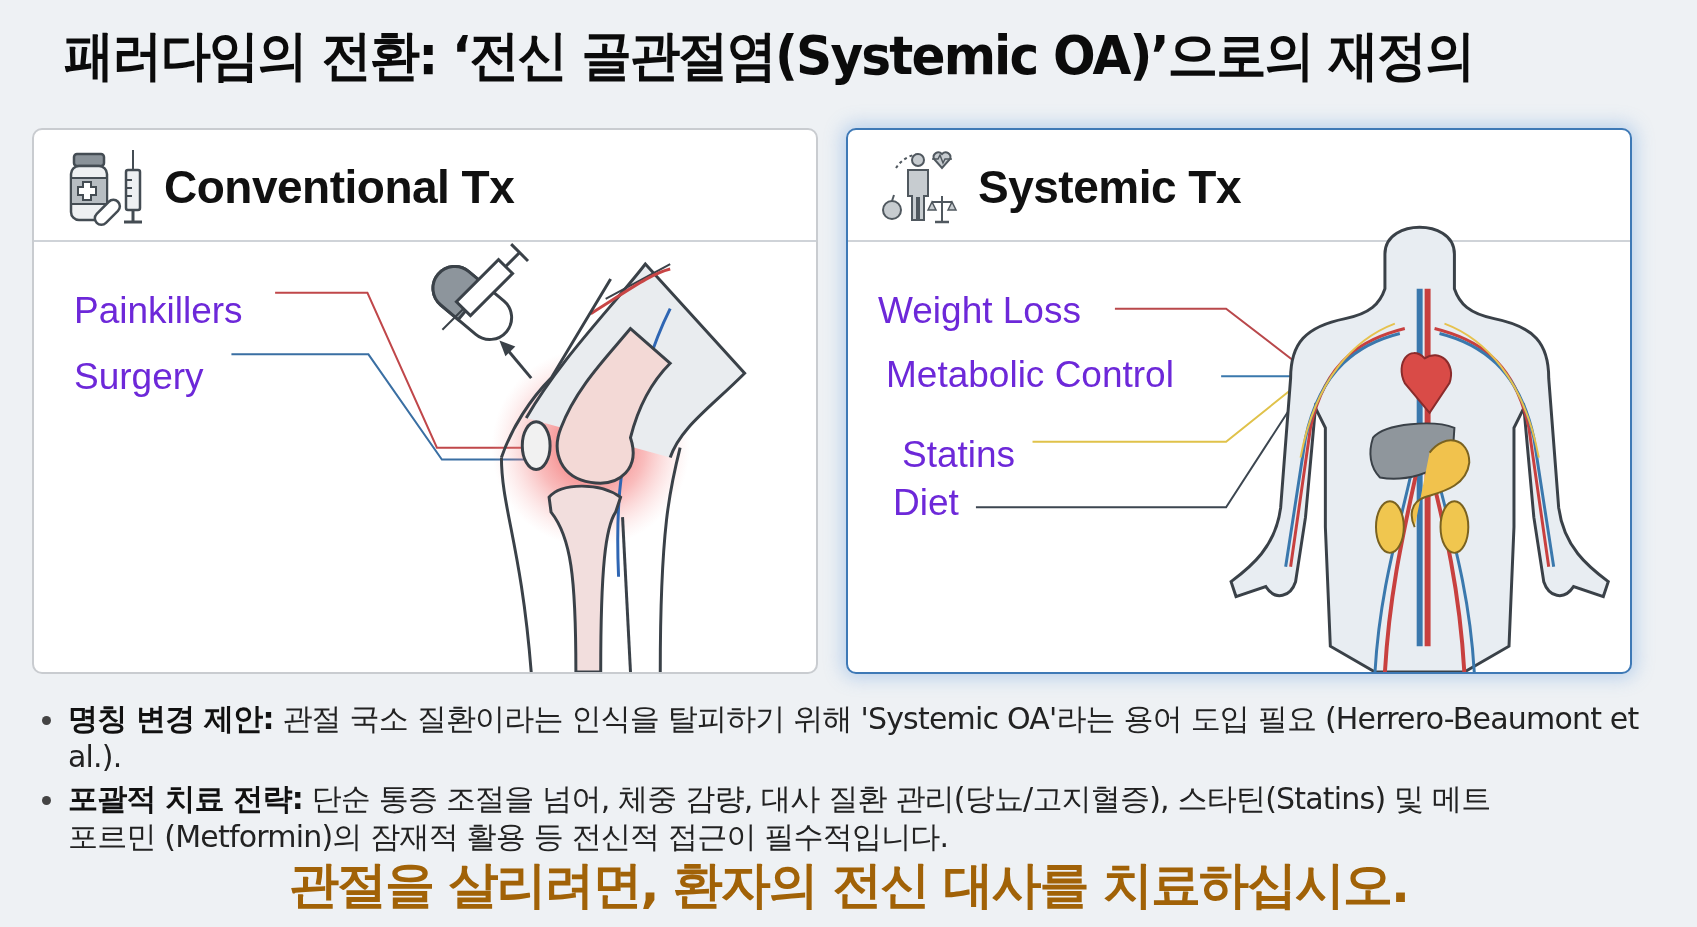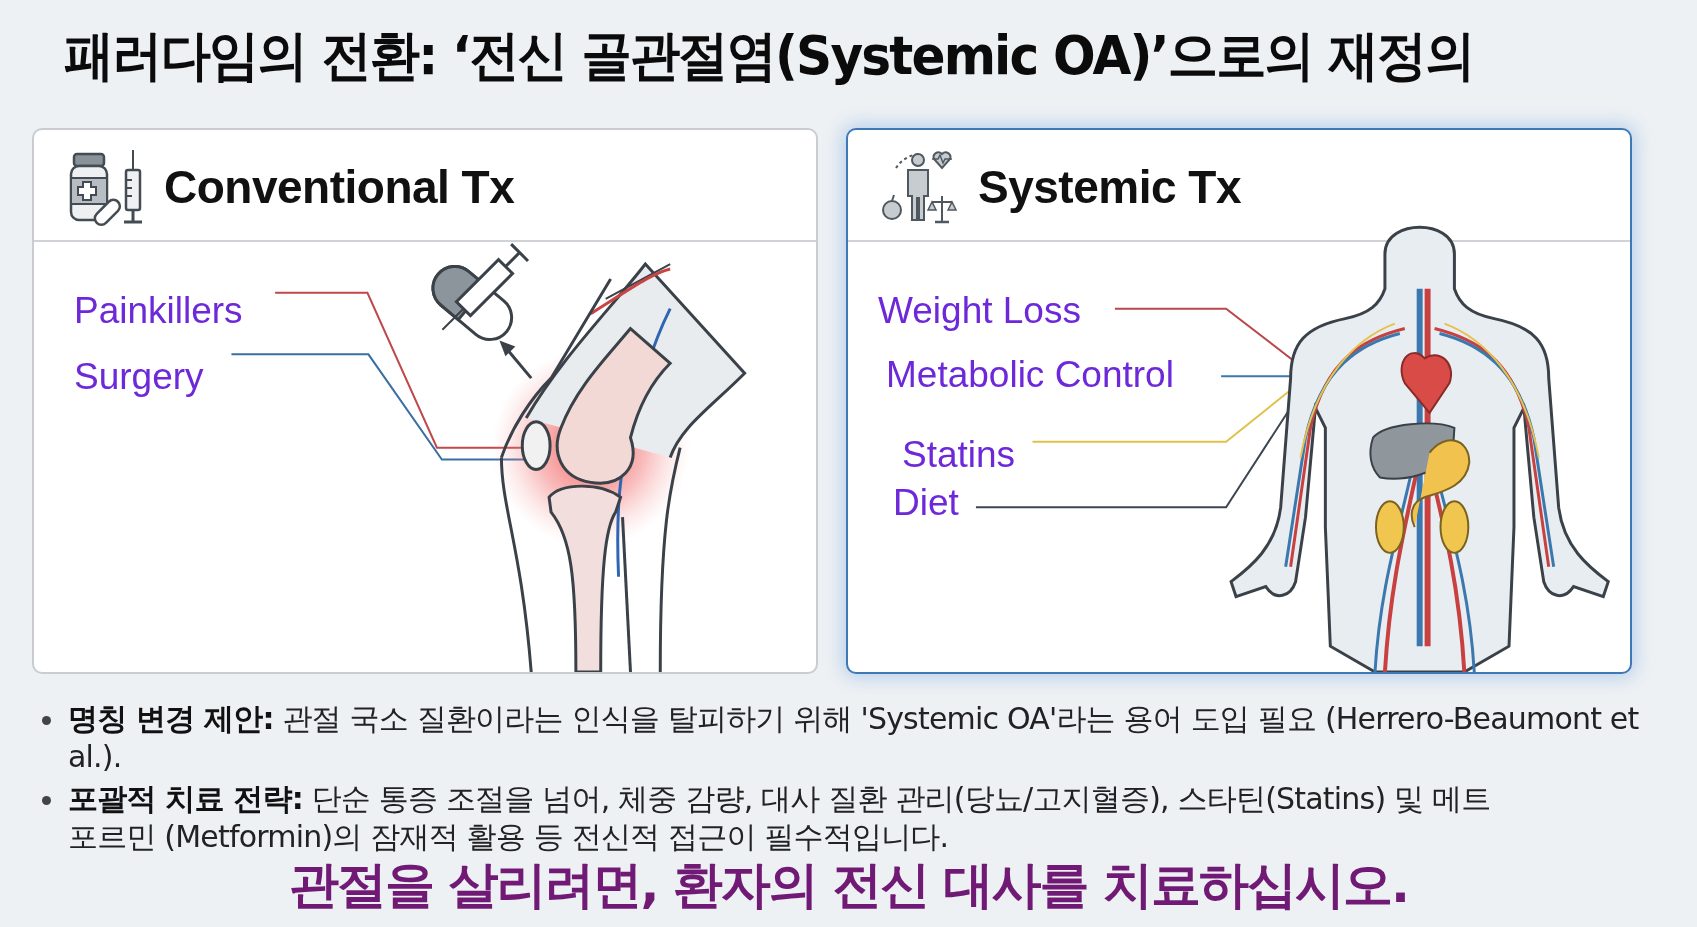--- a/index.html
+++ b/index.html
@@ -52,21 +52,21 @@
   }
   .bullet { position: relative; padding-left: 28px; letter-spacing: -0.8px; }
   .bullet::before {
     content: ""; position: absolute; left: 2px; top: 16px;
     width: 9px; height: 9px; border-radius: 50%; background: #444;
   }
   .bullet b { font-weight: 800; color: #111; }
   .bullet + .bullet { margin-top: 4px; }
   .footer {
     position: absolute; left: 0; width: 1697px; top: 852px; text-align: center;
-    font-size: 50px; font-weight: 900; letter-spacing: -2px; color: #701a75;
+    font-size: 50px; font-weight: 900; letter-spacing: -2px; color: #a16207;
   }
 </style>
 </head>
 <body>
 
 <div class="title">패러다임의 전환: ‘전신 골관절염(Systemic OA)’으로의 재정의</div>
 
 <div class="card left">
   <div class="card-header">
     <svg class="card-icon" viewBox="0 0 80 80">

